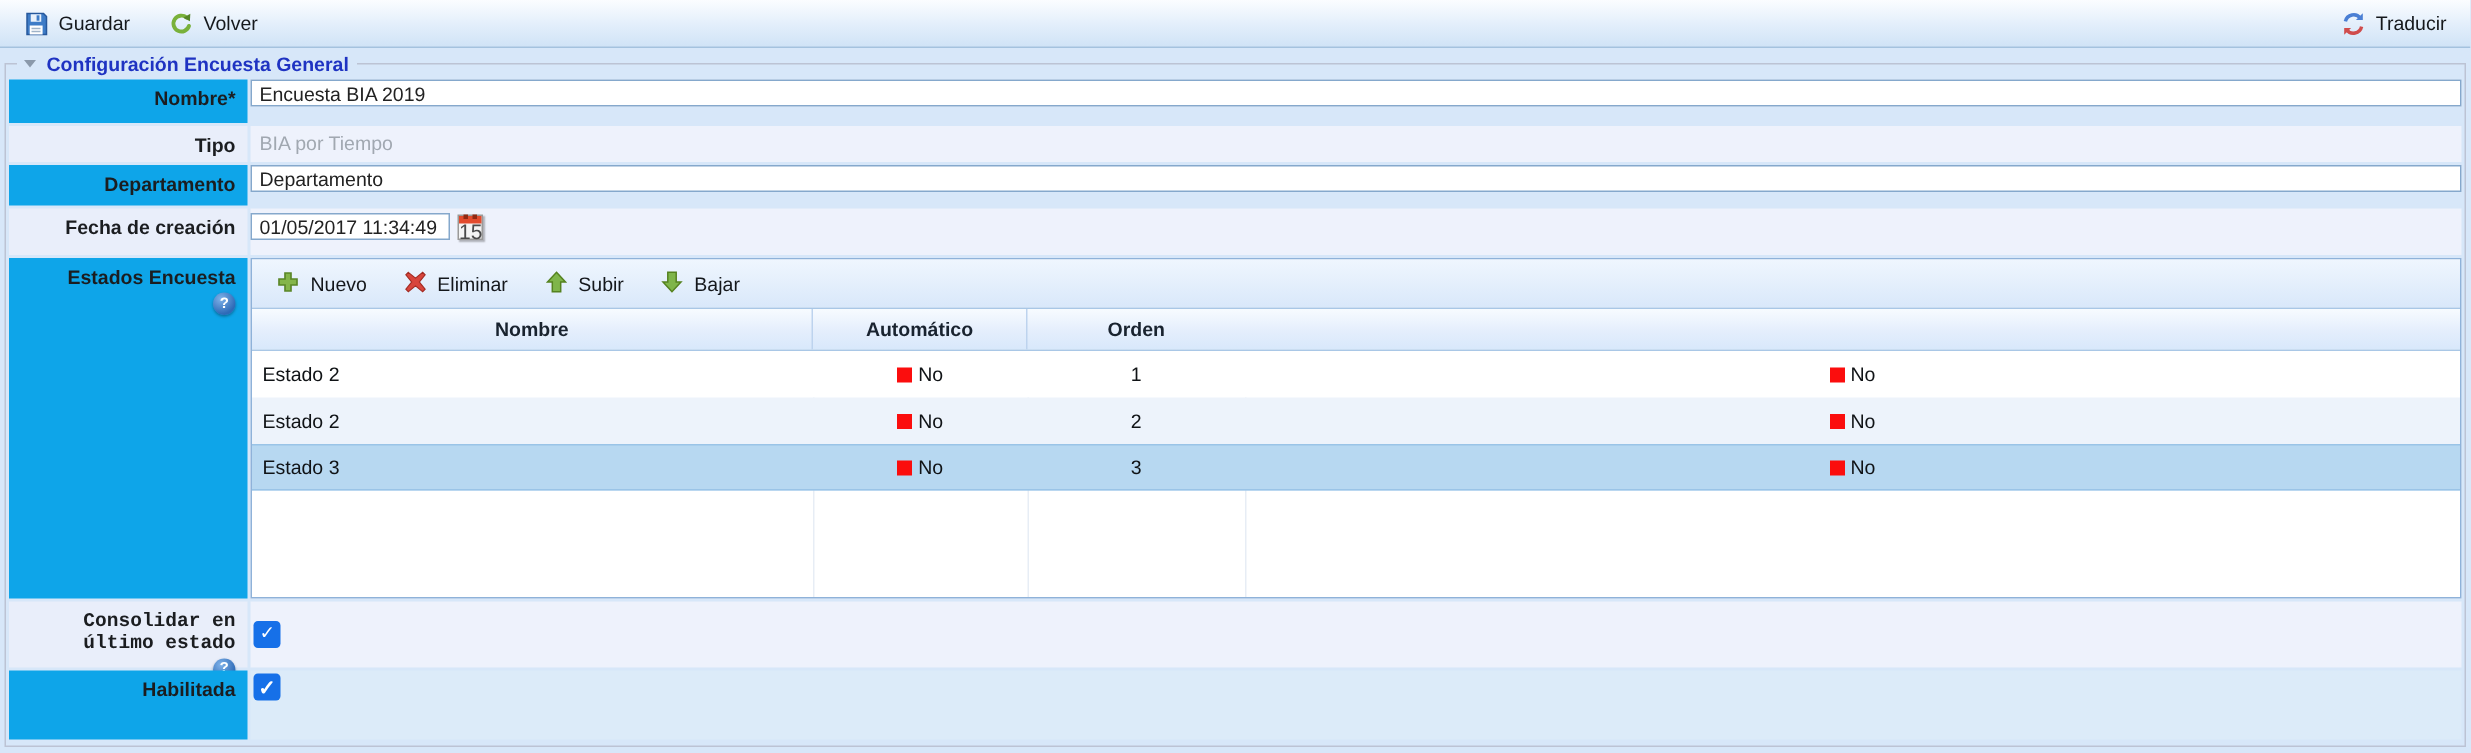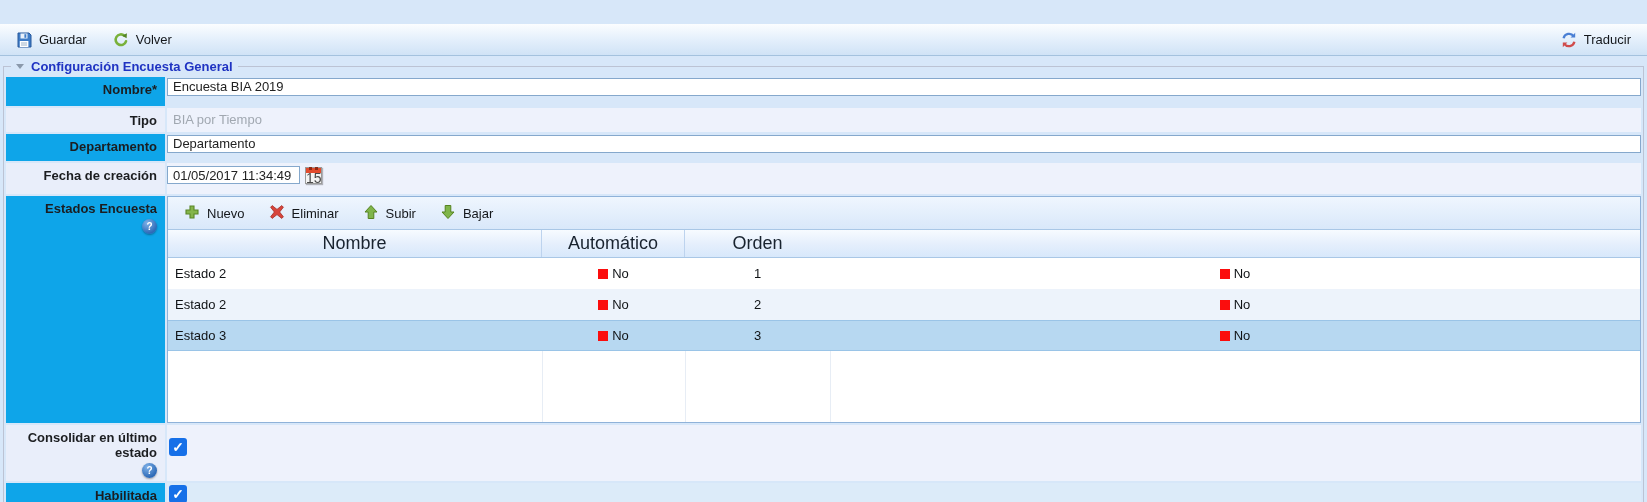--- a/index.html
+++ b/index.html
@@ -3,21 +3,21 @@
 <meta charset="utf-8">
 <style>
   * { margin:0; padding:0; box-sizing:border-box; }
   html,body { width:1647px; height:502px; overflow:hidden; }
   body { font-family:"Liberation Sans", sans-serif; background:#d7e7f9; }
   .page { width:1647px; height:502px; position:relative; }
 
   
   .toolbar { height:32px; display:flex; align-items:center; justify-content:space-between;
     background:linear-gradient(#fbfdff, #e2eefb 55%, #d0e3f6);
-    border-bottom:1px solid #a4c2de; padding:0 6px;margin-top:24px; }
+    border-bottom:1px solid #a4c2de; padding:0 6px; }
   .tb-group { display:flex; align-items:center; gap:6px; }
   .tb-btn { display:flex; align-items:center; gap:7px; background:transparent; border:1px solid transparent;
     padding:3px 9px; font-family:inherit; font-size:13px; color:#15181c; cursor:pointer; border-radius:3px; }
   .tb-btn svg { display:block; }
 
   
   fieldset { margin:3px 3px 0 3px; border:1px solid #bcc3d4; padding:3px 2px 2px 2px; }
   legend { margin-left:5px; padding:0 5px; display:flex; align-items:center; gap:7px;
     font-size:13px; font-weight:bold; color:#1f33c2; cursor:pointer; }
   .collapse-arrow { width:0; height:0; border-left:4px solid transparent; border-right:4px solid transparent;
@@ -28,21 +28,21 @@
   .row-label { width:159px; flex:none; text-align:right; padding:5px 8px 0 2px;
     font-size:13px; font-weight:bold; color:#1b1d20; line-height:15px; }
   .bgA { background:#0ea5e9; }
   .bgB { background:#e9eefa; }
   .row-field { flex:1; margin-left:2px; position:relative; }
   .fA { background:#dcebf9; }
   .fB { background:#eef2fc; }
 
   .r-nombre { height:29px; } .r-tipo { height:24px; } .r-departamento { height:27px; }
   .r-fecha { height:31px; } .r-estados { height:227px; }
-  .r-consolidar { height:56px; } .r-habilitada { height:46px; }
+  .r-consolidar { height:44px;font-family:Liberation Mono, monospace; } .r-habilitada { height:46px; }
 
   .text-input { width:100%; height:18px; border:1px solid #85a8cc; background:#ffffff;
     font-family:inherit; font-size:13px; color:#222; padding:2px 5px; }
   .disabled-value { display:block; padding:4px 0 0 6px; font-size:13px; color:#a1a8b1; }
   .date-wrap { display:flex; align-items:center; padding-top:3px; }
   .text-input.date { width:133px; flex:none; }
 
   .cal-btn { border:none; background:transparent; margin-left:5px; padding:0; cursor:pointer; }
   .cal-icon { width:17px; height:17px; background:#f4f4f4; border:1px solid #9a9a9a; position:relative;
     display:block; box-shadow:1px 1px 1px rgba(60,60,60,.35); }
@@ -68,21 +68,21 @@
   .pad-habilitada { padding:2px 0 0 2px; }
 
   
   .grid { height:100%; border:1px solid #8fb2d9; background:#fff; display:flex; flex-direction:column; }
   .grid-toolbar { flex:none; height:33px; display:flex; align-items:center; gap:2px; padding-left:5px;
     background:linear-gradient(#eff6fe, #d9e8fa); border-bottom:1px solid #a9c7e6; }
   .gt-btn { display:flex; align-items:center; gap:7px; border:1px solid transparent; background:transparent;
     font-family:inherit; font-size:13px; color:#14171b; padding:3px 10px; cursor:pointer; border-radius:3px; }
   .grid-header { flex:none; height:28px; display:grid; grid-template-columns:374px 143px 145px 1fr;
     background:linear-gradient(#f7fbff, #e4eefc 55%, #d8e8fb); border-bottom:1px solid #a9c7e6; }
-  .gh { display:flex; align-items:center; justify-content:center; font-weight:normal; font-size:18px;
+  .gh { display:flex; align-items:center; justify-content:center; font-weight:bold; font-size:13px;
     color:#19232f; border-right:1px solid #bdd3ee; cursor:pointer; }
   .gh:last-child { border-right:none; }
   .grid-body { flex:1; overflow:hidden;
     background-image:linear-gradient(#e7edf5,#e7edf5),linear-gradient(#e7edf5,#e7edf5),linear-gradient(#e7edf5,#e7edf5);
     background-size:1px 100%; background-position:374px 0, 517px 0, 662px 0; background-repeat:no-repeat; }
   .grid-row { height:31px; display:grid; grid-template-columns:374px 143px 145px 1fr; align-items:center;
     font-size:13px; color:#101316; background:#fff; cursor:pointer; }
   .grid-row.alt { background:#edf3fb; }
   .grid-row.selected { background:#b7d8f1; box-shadow:inset 0 1px 0 #9ac4e7, inset 0 -1px 0 #9ac4e7; }
   .gc { text-align:center; }

